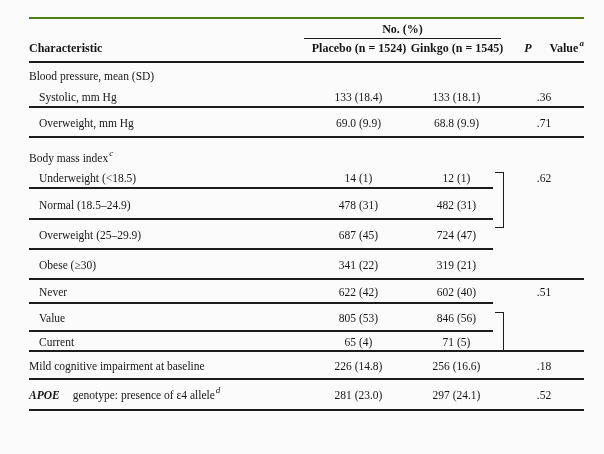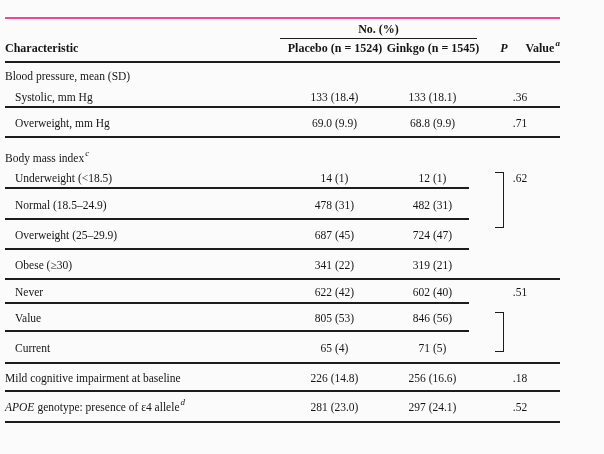--- a/index.html
+++ b/index.html
@@ -6,22 +6,22 @@
   body{
     width:604px;height:454px;
     background:#fbfbfb;
     font-family:"Liberation Serif","DejaVu Serif",serif;
     color:#161616;
     -webkit-font-smoothing:antialiased;
   }
   .page{position:relative;width:604px;height:454px;overflow:hidden;}
 
   .tbl{
-    position:absolute;left:5px;top:17px;width:555px;
-    border-top:2px solid #ec4899;
+    position:absolute;left:29px;top:17px;width:555px;
+    border-top:2px solid #4d7c0f;
     border-bottom:2px solid #1c1c1c;
     font-size:11.5px;
   }
 
   
   .thead{position:relative;height:42px;border-bottom:2px solid #1c1c1c;font-weight:bold;font-size:12px;}
   .group-lbl{
     position:absolute;left:275px;top:3px;width:197px;height:16px;
     text-align:center;border-bottom:1.5px solid #1c1c1c;
   }
@@ -40,21 +40,21 @@
   .row.indent .lbl{padding-left:10px;}
   .row.section{align-items:flex-end;}
   .row.section .lbl{padding-bottom:3px;}
   .cell{position:absolute;text-align:center;top:50%;transform:translateY(-50%);}
   .cell.placebo{left:282px;width:95px;}
   .cell.ginkgo{left:380px;width:95px;}
   .cell.pval{left:480px;width:70px;}
   .sep{position:absolute;bottom:0;left:0;height:1.6px;background:#1c1c1c;}
   .sep.full{width:555px;}
   .sep.partial{width:464px;}
-  .it{font-style:italic;margin-right:3px;}
+  .it{font-style:italic;margin-right:13px;font-weight:bold;}
 
   
   .bracket{
     position:absolute;width:8px;
     border:1.6px solid #1c1c1c;border-left:none;
     background:transparent;
   }
   #bracket-bmi{left:495px;top:172px;height:54px;}
   #bracket-smoking{left:495px;top:312px;height:38px;}
 </style>
@@ -135,21 +135,21 @@
       <i class="sep partial"></i>
     </div>
 
     <div class="row data indent" style="height:28px">
       <span class="lbl">Value</span>
       <span class="cell placebo">805 (53)</span>
       <span class="cell ginkgo">846 (56)</span>
       <i class="sep partial"></i>
     </div>
 
-    <div class="row data indent" style="height:32px">
+    <div class="row data indent" style="height:20px">
       <span class="lbl">Current</span>
       <span class="cell placebo">65 (4)</span>
       <span class="cell ginkgo">71 (5)</span>
       <i class="sep full"></i>
     </div>
 
     <div class="row data" style="height:28px">
       <span class="lbl">Mild cognitive impairment at baseline</span>
       <span class="cell placebo">226 (14.8)</span>
       <span class="cell ginkgo">256 (16.6)</span>

